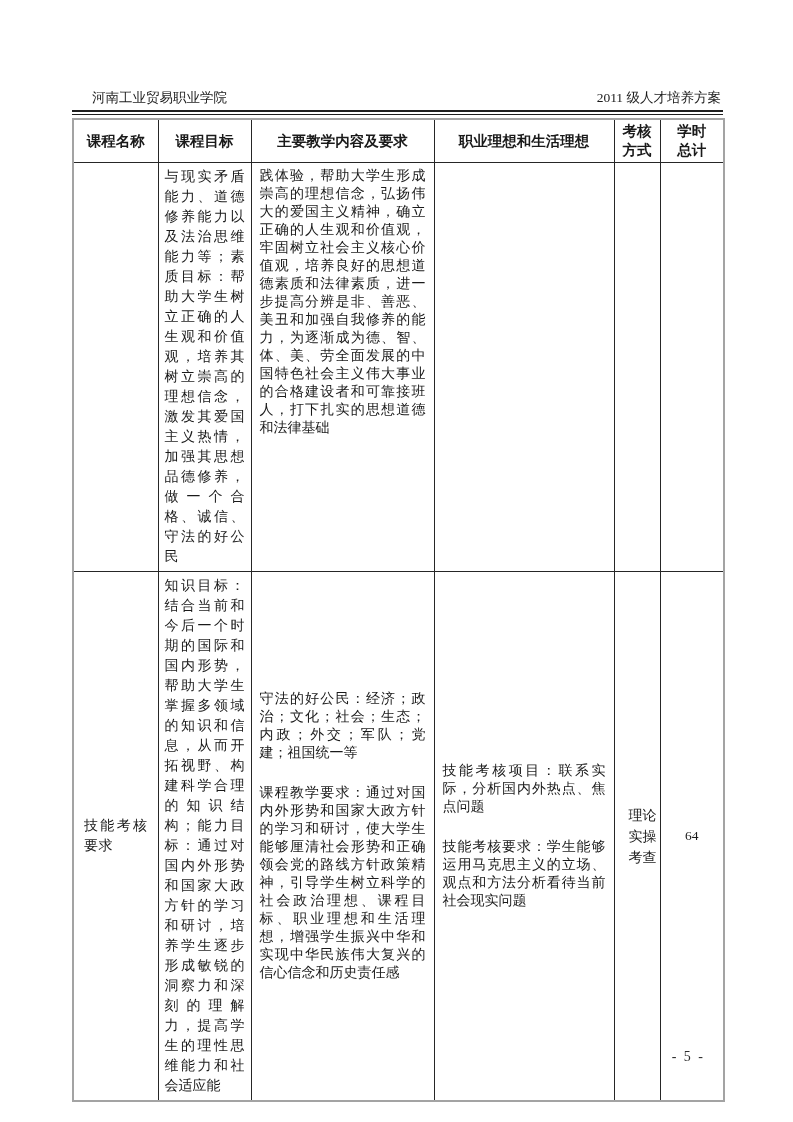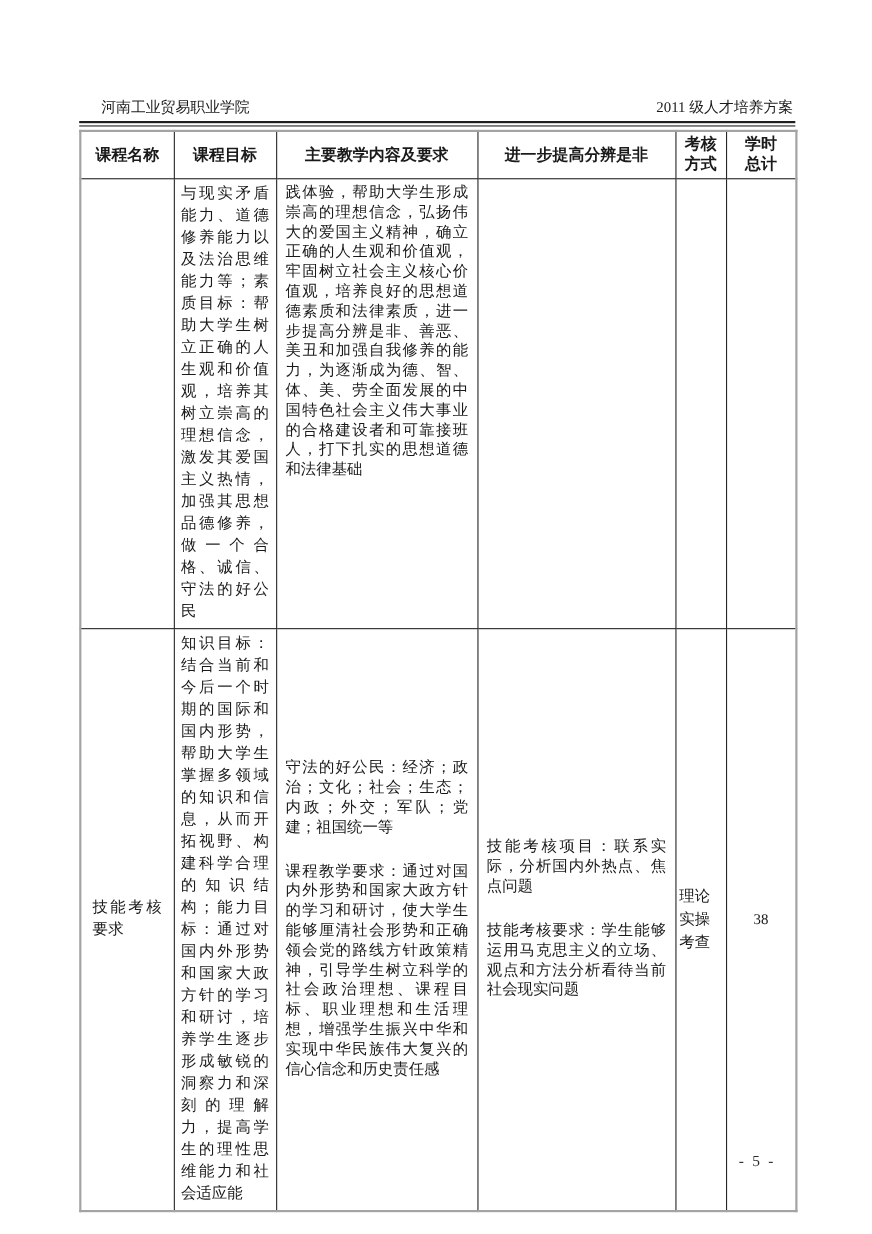--- a/index.html
+++ b/index.html
@@ -76,21 +76,21 @@
     padding: 4px 6px;
     line-height: 20px;
   }
   .cell-content, .cell-assess {
     padding: 4px 8px;
     line-height: 18px;
   }
   .cell-content p, .cell-assess p { margin: 0; }
   .cell-content p + p, .cell-assess p + p { margin-top: 22px; }
   .cell-method {
-    text-align: left;
+    text-align: right;
     line-height: 21px;
     padding: 2px 3px;
   }
   .cell-hours {
     text-align: center;
     font-size: 13.5px;
   }
   
   .page-number {
     position: absolute;
@@ -122,21 +122,21 @@
         <col class="c3">
         <col class="c4">
         <col class="c5">
         <col class="c6">
     </colgroup>
     <thead>
       <tr>
         <th>课程名称</th>
         <th>课程目标</th>
         <th>主要教学内容及要求</th>
-        <th>进一步提高分辨是非</th>
+        <th>职业理想和生活理想</th>
         <th>
           <span class="l">考核</span>
           <span class="l">方式</span>
         </th>
         <th>
           <span class="l">学时</span>
           <span class="l">总计</span>
         </th>
       </tr>
     </thead>
@@ -158,20 +158,20 @@
         </td>
         <td class="cell-assess mid">
           <p>技能考核项目：联系实际，分析国内外热点、焦点问题</p>
           <p>技能考核要求：学生能够运用马克思主义的立场、观点和方法分析看待当前社会现实问题</p>
         </td>
         <td class="cell-method mid">
           <span class="l">理论</span>
           <span class="l">实操</span>
           <span class="l">考查</span>
         </td>
-        <td class="cell-hours mid">38</td>
+        <td class="cell-hours mid">64</td>
       </tr>
     </tbody>
   </table>
 
   <div class="page-number">- 5 -</div>
 
 </div>
 
 </body></html>

